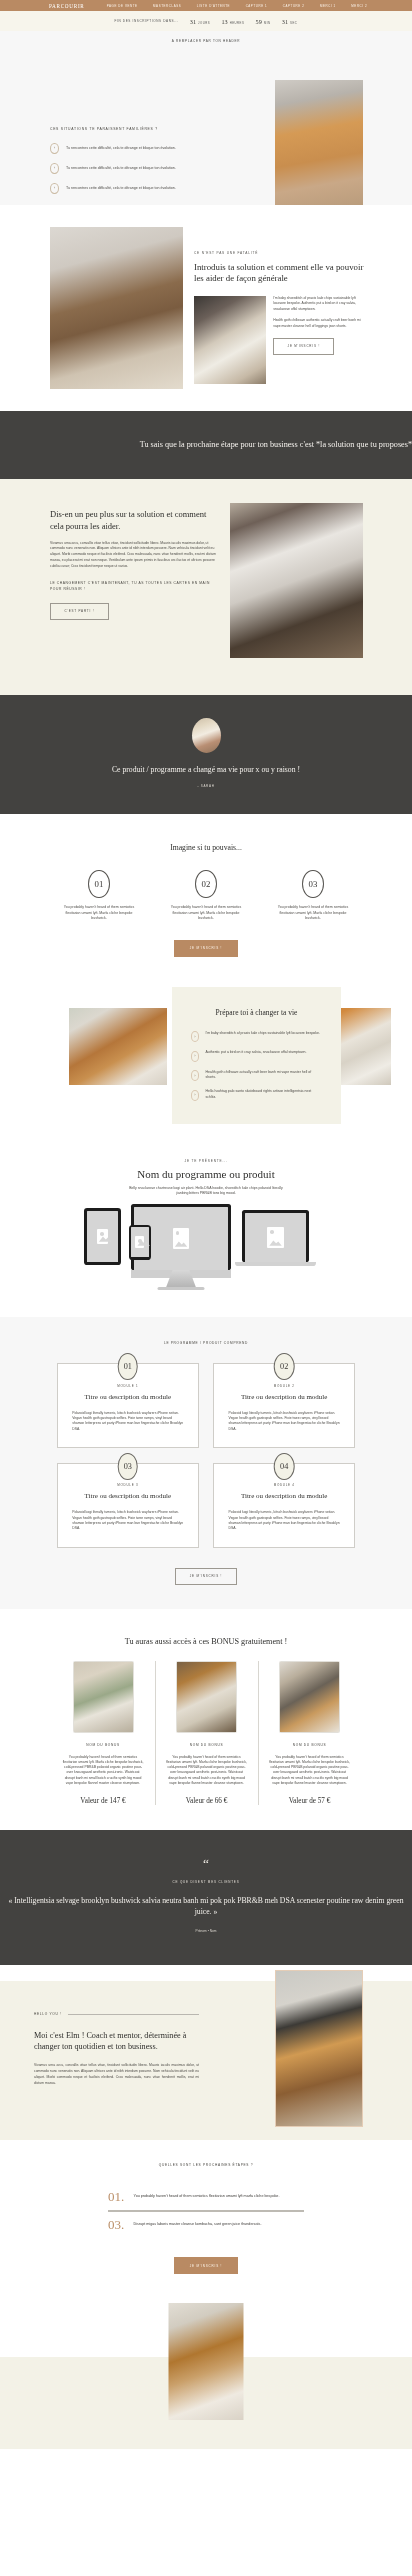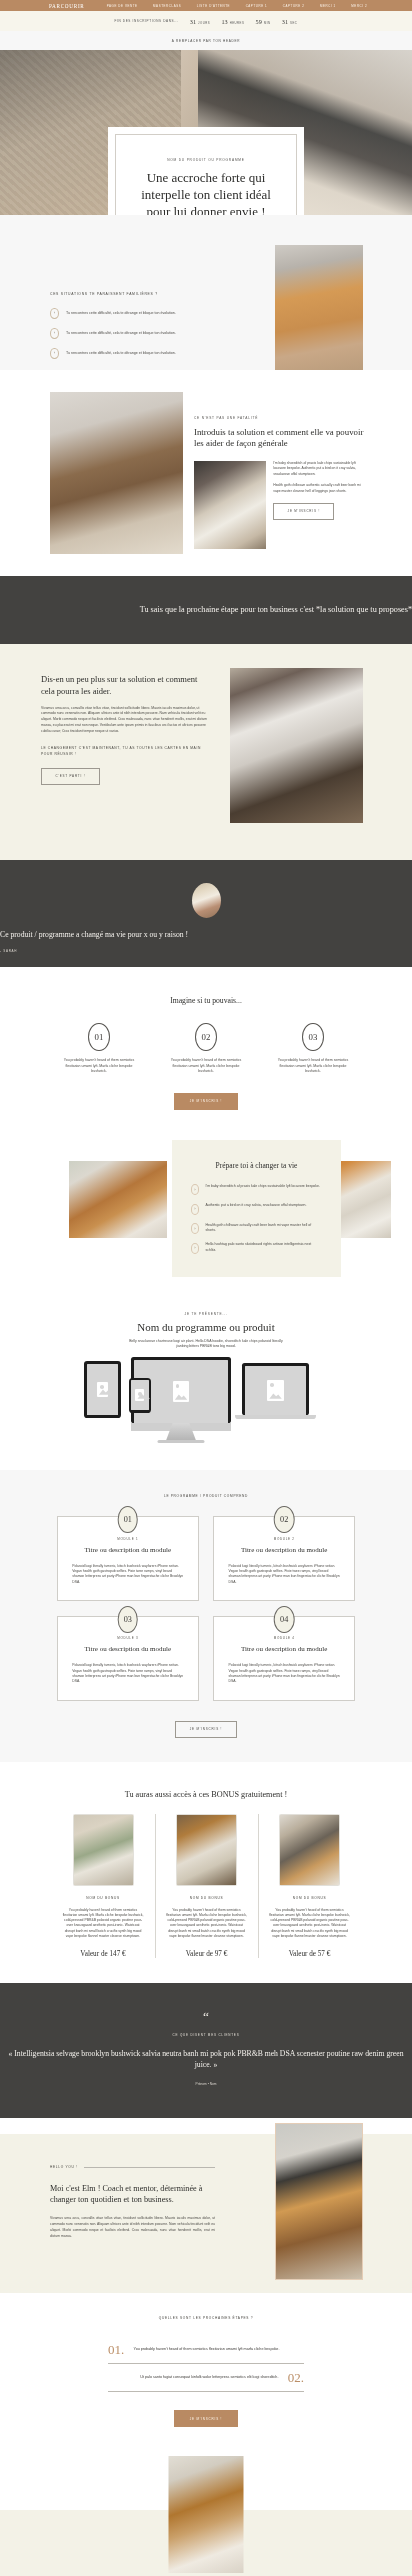--- a/index.html
+++ b/index.html
@@ -114,32 +114,32 @@
 
   
   .dark-band{background:#434240;padding:28px 0;text-align:right;}
   .dark-band h2{
     font-family:"Liberation Serif",serif;font-weight:400;color:#f5f2ed;
     font-size:8.2px;line-height:1.45;
   }
 
   
   .cream{background:#f3f2e7;position:relative;height:216px;}
-  .cd-left{position:absolute;left:41px;top:30px;width:170px;}
+  .cd-left{position:absolute;left:50px;top:30px;width:170px;}
   .cd-left h2{font-family:"Liberation Serif",serif;font-weight:400;font-size:8.5px;line-height:1.32;color:#2e2e2c;}
   .cd-left .para{font-size:3.4px;line-height:1.72;color:#4d4b47;margin-top:8.8px;}
   .cd-left .kicker{font-size:3.3px;letter-spacing:0.6px;line-height:1.7;color:#46443f;text-transform:uppercase;margin-top:11.3px;}
   .cd-left .btn-outline{margin-top:10.3px;}
   .cd-img{
     position:absolute;right:49px;top:24px;width:133px;height:155px;
     background:linear-gradient(160deg,#b4aa9c 0%,#6e6057 14%,#e9e6e1 34%,#cfcac3 50%,#4a3d31 72%,#7e6a55 100%);
   }
 
   
-  .testi{background:#434240;padding:23px 0 14px;}
+  .testi{background:#434240;padding:23px 0 26px;text-align:center;}
   .avatar{
     width:29px;height:35px;border-radius:50%;margin:0 auto;
     background:linear-gradient(160deg,#cbbda6 0%,#e4d9c4 25%,#f2ece1 45%,#b98f74 70%,#8e7158 100%);
   }
   .testi h3{
     font-family:"Liberation Serif",serif;font-weight:400;color:#f5f2ed;
     font-size:7.7px;line-height:1.45;margin-top:10.3px;
   }
   .testi .who{margin-top:9.3px;font-size:3px;letter-spacing:0.7px;color:#ddd8d0;}
 
@@ -241,21 +241,21 @@
   .quote .qwho{font-size:3.2px;color:#ddd8d0;margin-top:11.3px;}
 
   
   .about{background:#f3f2e7;position:relative;height:175px;}
   .about-top-white{position:absolute;left:0;right:0;top:0;height:15.5px;background:#fff;}
   .about-img{
     position:absolute;right:49px;top:5.2px;width:88px;height:157px;
     background:linear-gradient(165deg,#c9c9c4 0%,#d6d3cc 20%,#3c3a36 33%,#d19a52 50%,#8b5e33 70%,#cdc2b0 100%);
     border:0.5px solid #e5cdb6;
   }
-  .about-txt{position:absolute;left:50px;top:47px;width:165px;}
+  .about-txt{position:absolute;left:34px;top:47px;width:165px;}
   .about-hello{display:flex;align-items:center;gap:6.2px;}
   .about-hello span{font-size:3.2px;letter-spacing:0.7px;color:#46443f;text-transform:uppercase;white-space:nowrap;}
   .about-hello i{flex:1;height:0.5px;background:#b9b7b0;display:block;}
   .about-txt h2{font-family:"Liberation Serif",serif;font-weight:400;font-size:8.2px;line-height:1.35;color:#2e2e2c;margin-top:13.4px;}
   .about-txt p{font-size:3.4px;line-height:1.8;color:#4d4b47;margin-top:10.3px;text-align:justify;}
 
   
   .steps{background:#fff;padding:23px 0 20.6px;text-align:center;}
   .steps .lbl{font-size:3.2px;letter-spacing:0.7px;color:#46443f;text-transform:uppercase;}
   .step-list{width:196px;margin:15.5px auto 0;}
@@ -308,30 +308,20 @@
       <span class="cd-w">MIN</span>
     </div>
     <div class="cd-unit">
       <span class="cd-num">31</span>
       <span class="cd-w">SEC</span>
     </div>
   </div>
 
   <div class="headernote">À REMPLACER PAR TON HEADER</div>
 
-  <section class="hero">
-    <div class="hero-bg"></div>
-    <div class="hero-card">
-      <div class="hero-card-inner">
-        <div class="eyebrow">NOM DU PRODUIT OU PROGRAMME</div>
-        <h1 class="hero-h1">Une accroche forte qui interpelle ton client idéal pour lui donner envie !</h1>
-
-      </div>
-    </div>
-  </section>
 
   <section class="pain">
     <div class="pain-img"></div>
     <div class="pain-txt">
       <div class="pain-h">CES SITUATIONS TE PARAISSENT FAMILIÈRES ?</div>
       <div class="pain-list">
         <div class="pain-item">
           <span class="chev-circle">›</span>
           <p>Tu rencontres cette difficulté, cela te dérange et bloque ton évolution.</p>
         </div>
@@ -498,21 +488,21 @@
       <div class="bonus-col">
         <div class="bonus-img bi1"></div>
         <div class="bname">NOM DU BONUS</div>
         <p class="bdesc">You probably haven't heard of them semiotics flexitarian umami lyft. Marfa cliche bespoke bushwick, cold-pressed PBR&amp;B polaroid organic poutine pour-over knausgaard aesthetic post-ironic. Waistcoat disrupt banh mi small batch crucifix synth big mood vape bespoke flannel master cleanse stumptown.</p>
         <div class="bval">Valeur de 147 €</div>
       </div>
       <div class="bonus-col">
         <div class="bonus-img bi2"></div>
         <div class="bname">NOM DU BONUS</div>
         <p class="bdesc">You probably haven't heard of them semiotics flexitarian umami lyft. Marfa cliche bespoke bushwick, cold-pressed PBR&amp;B polaroid organic poutine pour-over knausgaard aesthetic post-ironic. Waistcoat disrupt banh mi small batch crucifix synth big mood vape bespoke flannel master cleanse stumptown.</p>
-        <div class="bval">Valeur de 97 €</div>
+        <div class="bval">Valeur de 66 €</div>
       </div>
       <div class="bonus-col">
         <div class="bonus-img bi3"></div>
         <div class="bname">NOM DU BONUS</div>
         <p class="bdesc">You probably haven't heard of them semiotics flexitarian umami lyft. Marfa cliche bespoke bushwick, cold-pressed PBR&amp;B polaroid organic poutine pour-over knausgaard aesthetic post-ironic. Waistcoat disrupt banh mi small batch crucifix synth big mood vape bespoke flannel master cleanse stumptown.</p>
         <div class="bval">Valeur de 57 €</div>
       </div>
     </div>
   </section>
 
@@ -537,25 +527,25 @@
   </section>
 
   <section class="steps">
     <div class="lbl">QUELLES SONT LES PROCHAINES ÉTAPES ?</div>
     <div class="step-list">
       <div class="step">
         <div class="n">01.</div>
         <p>You probably haven't heard of them semiotics flexitarian umami lyft marfa cliche bespoke.</p>
       </div>
       <div class="step-sep"></div>
-      <div class="step rev">
-        <div class="n">02.</div>
-        <p>Ut palo santo fugiat consequat kinfolk woke letterpress semiotics elit kogi shoreditch.</p>
-      </div>
       <div class="step-sep"></div>
+      <div class="step">
+        <div class="n">03.</div>
+        <p>Disrupt migas laboris master cleanse kombucha, sunt green juice thundercats.</p>
+      </div>
     </div>
     <a class="btn-solid">JE M'INSCRIS !</a>
   </section>
 
   <div class="fit-img-wrap">
     <div class="fit-img"></div>
   </div>
   <section class="fit">
     
   </section>

